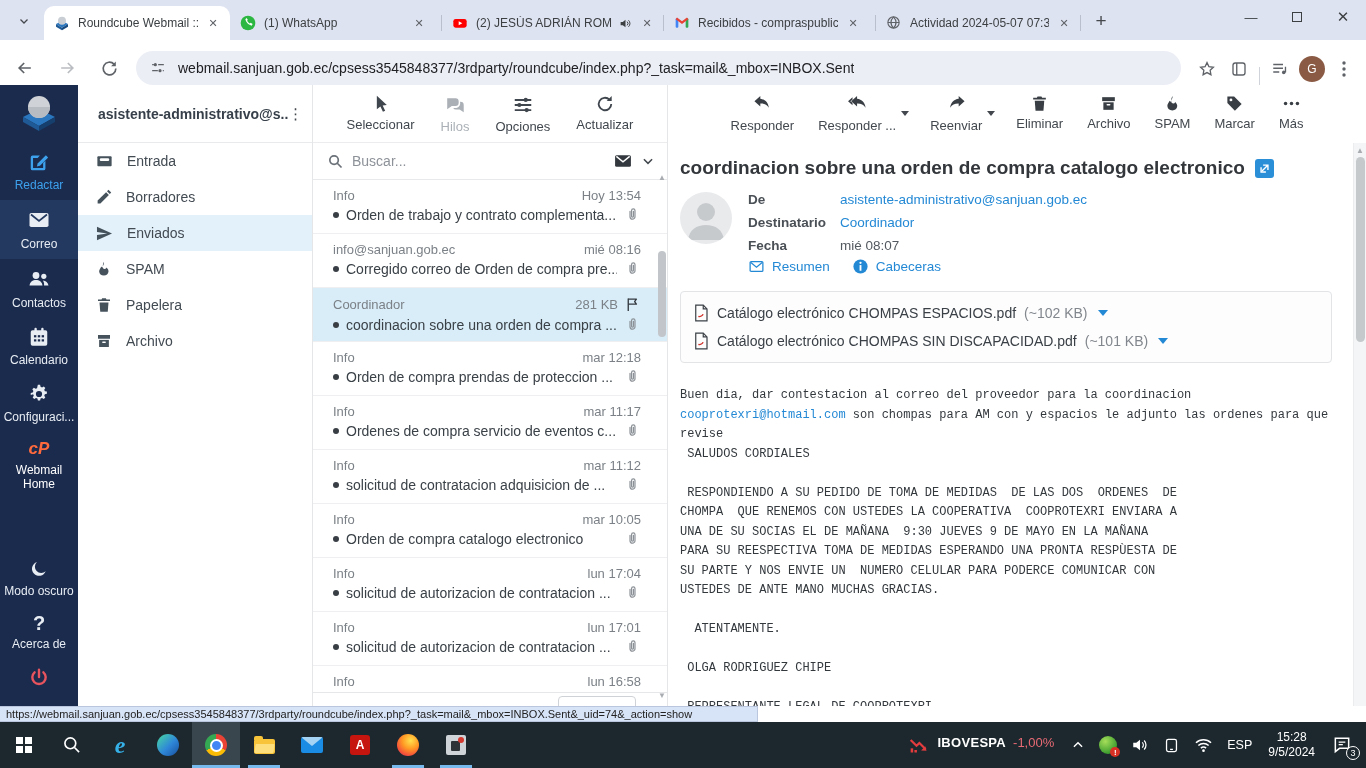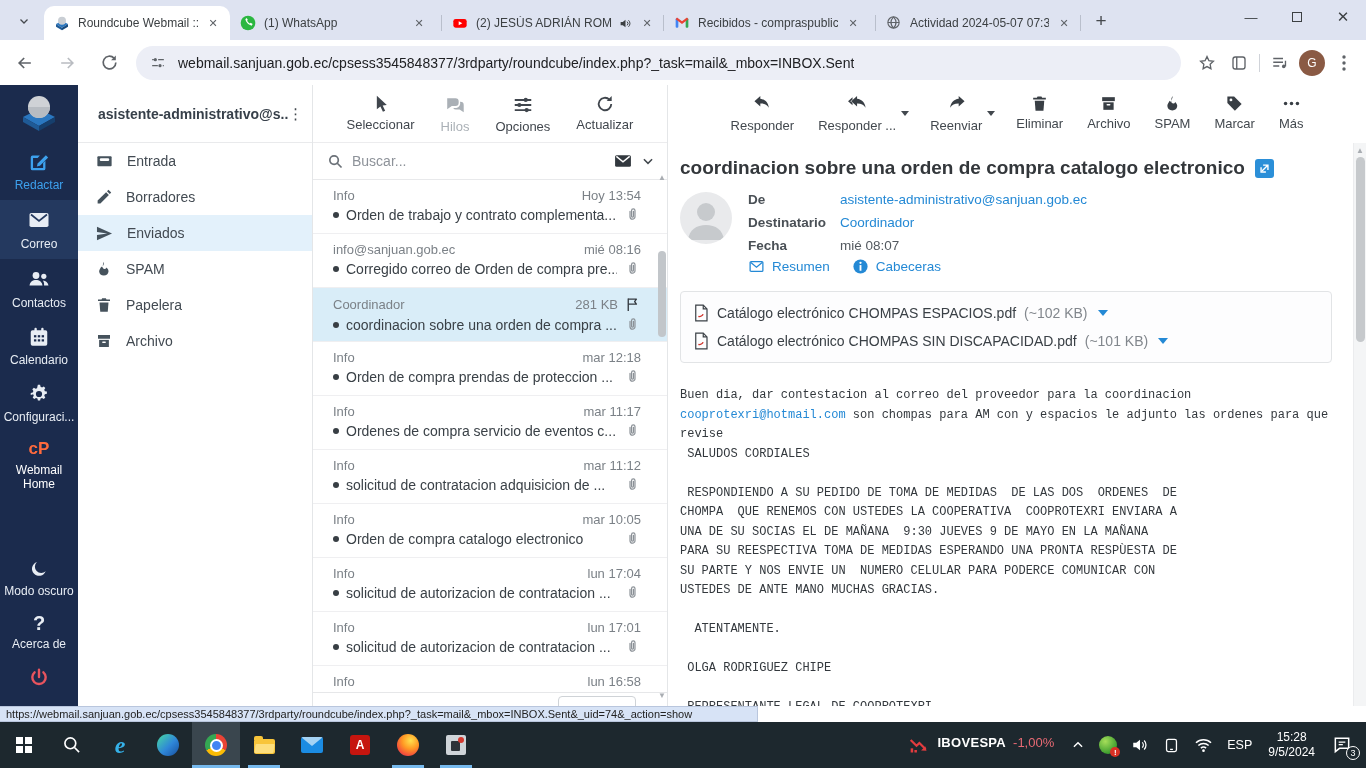--- a/index.html
+++ b/index.html
@@ -12,21 +12,21 @@
   .tab{height:34px;display:flex;align-items:center;padding:0 8px 0 10px;font-size:12px;color:#3c4043;position:relative;min-width:0}
   .tab .title{white-space:nowrap;overflow:hidden;max-width:140px;flex:1}
   .tab.active{background:#fff;border-radius:10px 10px 0 0;z-index:2}
   .tab:not(.active)::after{content:"";position:absolute;right:0;top:9px;bottom:9px;width:1px;background:#b9bfcc}
   .tabx{width:18px;height:18px;border-radius:50%;display:flex;align-items:center;justify-content:center;font-size:11px;color:#5f6368;margin-left:6px;flex:none}
   .fav{width:16px;height:16px;margin-right:8px;flex:none;position:relative}
   .newtab{width:28px;height:28px;margin:0 4px 5px 6px;display:flex;align-items:center;justify-content:center;font-size:19px;color:#45494e}
   .winctl{margin-left:auto;display:flex;align-self:flex-start}
   .winbtn{width:46px;height:34px;display:flex;align-items:center;justify-content:center;color:#3c4043;font-size:13px}
   .maxbox{width:10px;height:10px;border:1.2px solid #3c4043}
-  #toolbar{position:absolute;left:0;top:40px;width:1366px;height:45px;background:#fff;display:flex;align-items:center}
+  #toolbar{position:absolute;left:0;top:40px;width:1366px;height:45px;background:#fff;display:flex;align-items:flex-end}
   .navbtn{width:34px;height:34px;border-radius:50%;display:flex;align-items:center;justify-content:center;color:#5f6368;margin-left:8px}
   .navbtn.dis{color:#b9bcc1}
   #urlpill{height:34px;flex:1;margin:0 10px 0 10px;background:#eceef6;border-radius:17px;display:flex;align-items:center;padding:0 14px;min-width:0}
   #urltext{font-size:14px;color:#202124;white-space:nowrap;overflow:hidden}
   .rightico{width:32px;height:32px;display:flex;align-items:center;justify-content:center;color:#5f6368;flex:none}
   .avatar-g{width:26px;height:26px;border-radius:50%;background:#8a5a44;color:#fff;font-size:12px;display:flex;align-items:center;justify-content:center}
   .vdiv{width:1px;height:18px;background:#d0d3d9;margin:0 4px}
 
   
   #app{position:absolute;left:0;top:85px;width:1366px;height:621px;background:#fff}
@@ -342,21 +342,21 @@
     </div>
     <div class="railitem">
       <span>
           <svg width="22" height="22" viewBox="0 0 24 24" fill="currentColor">
             <path fill-rule="evenodd" d="M10.8 2h2.4l.5 2.2 1.6.7 1.9-1.2 1.7 1.7-1.2 1.9.7 1.6 2.2.5v2.4l-2.2.5-.7 1.6 1.2 1.9-1.7 1.7-1.9-1.2-1.6.7-.5 2.2h-2.4l-.5-2.2-1.6-.7-1.9 1.2-1.7-1.7 1.2-1.9-.7-1.6L3 13.2v-2.4l2.2-.5.7-1.6-1.2-1.9 1.7-1.7 1.9 1.2 1.6-.7.5-2.2zM12 8.6a3.4 3.4 0 100 6.8 3.4 3.4 0 000-6.8z"></path>
           </svg>
         </span>
       <span>Configuraci...</span>
     </div>
     <div class="railitem" style="color:#fff">
-      <span style="color:#ff6a3d;font-weight:bold;font-size:17px;line-height:18px">cP</span>
+      <span style="color:#ff6a3d;font-weight:bold;font-style:italic;font-size:17px;line-height:18px">cP</span>
       <span style="width:60px">Webmail Home</span>
     </div>
     <div class="railitem" style="margin-top:52px">
       <span>
           <svg width="20" height="20" viewBox="0 0 24 24" fill="currentColor">
             <path d="M20 14.8A8.5 8.5 0 119.5 3.6 7 7 0 0020 14.8z"></path>
           </svg>
         </span>
       <span>Modo oscuro</span>
     </div>

